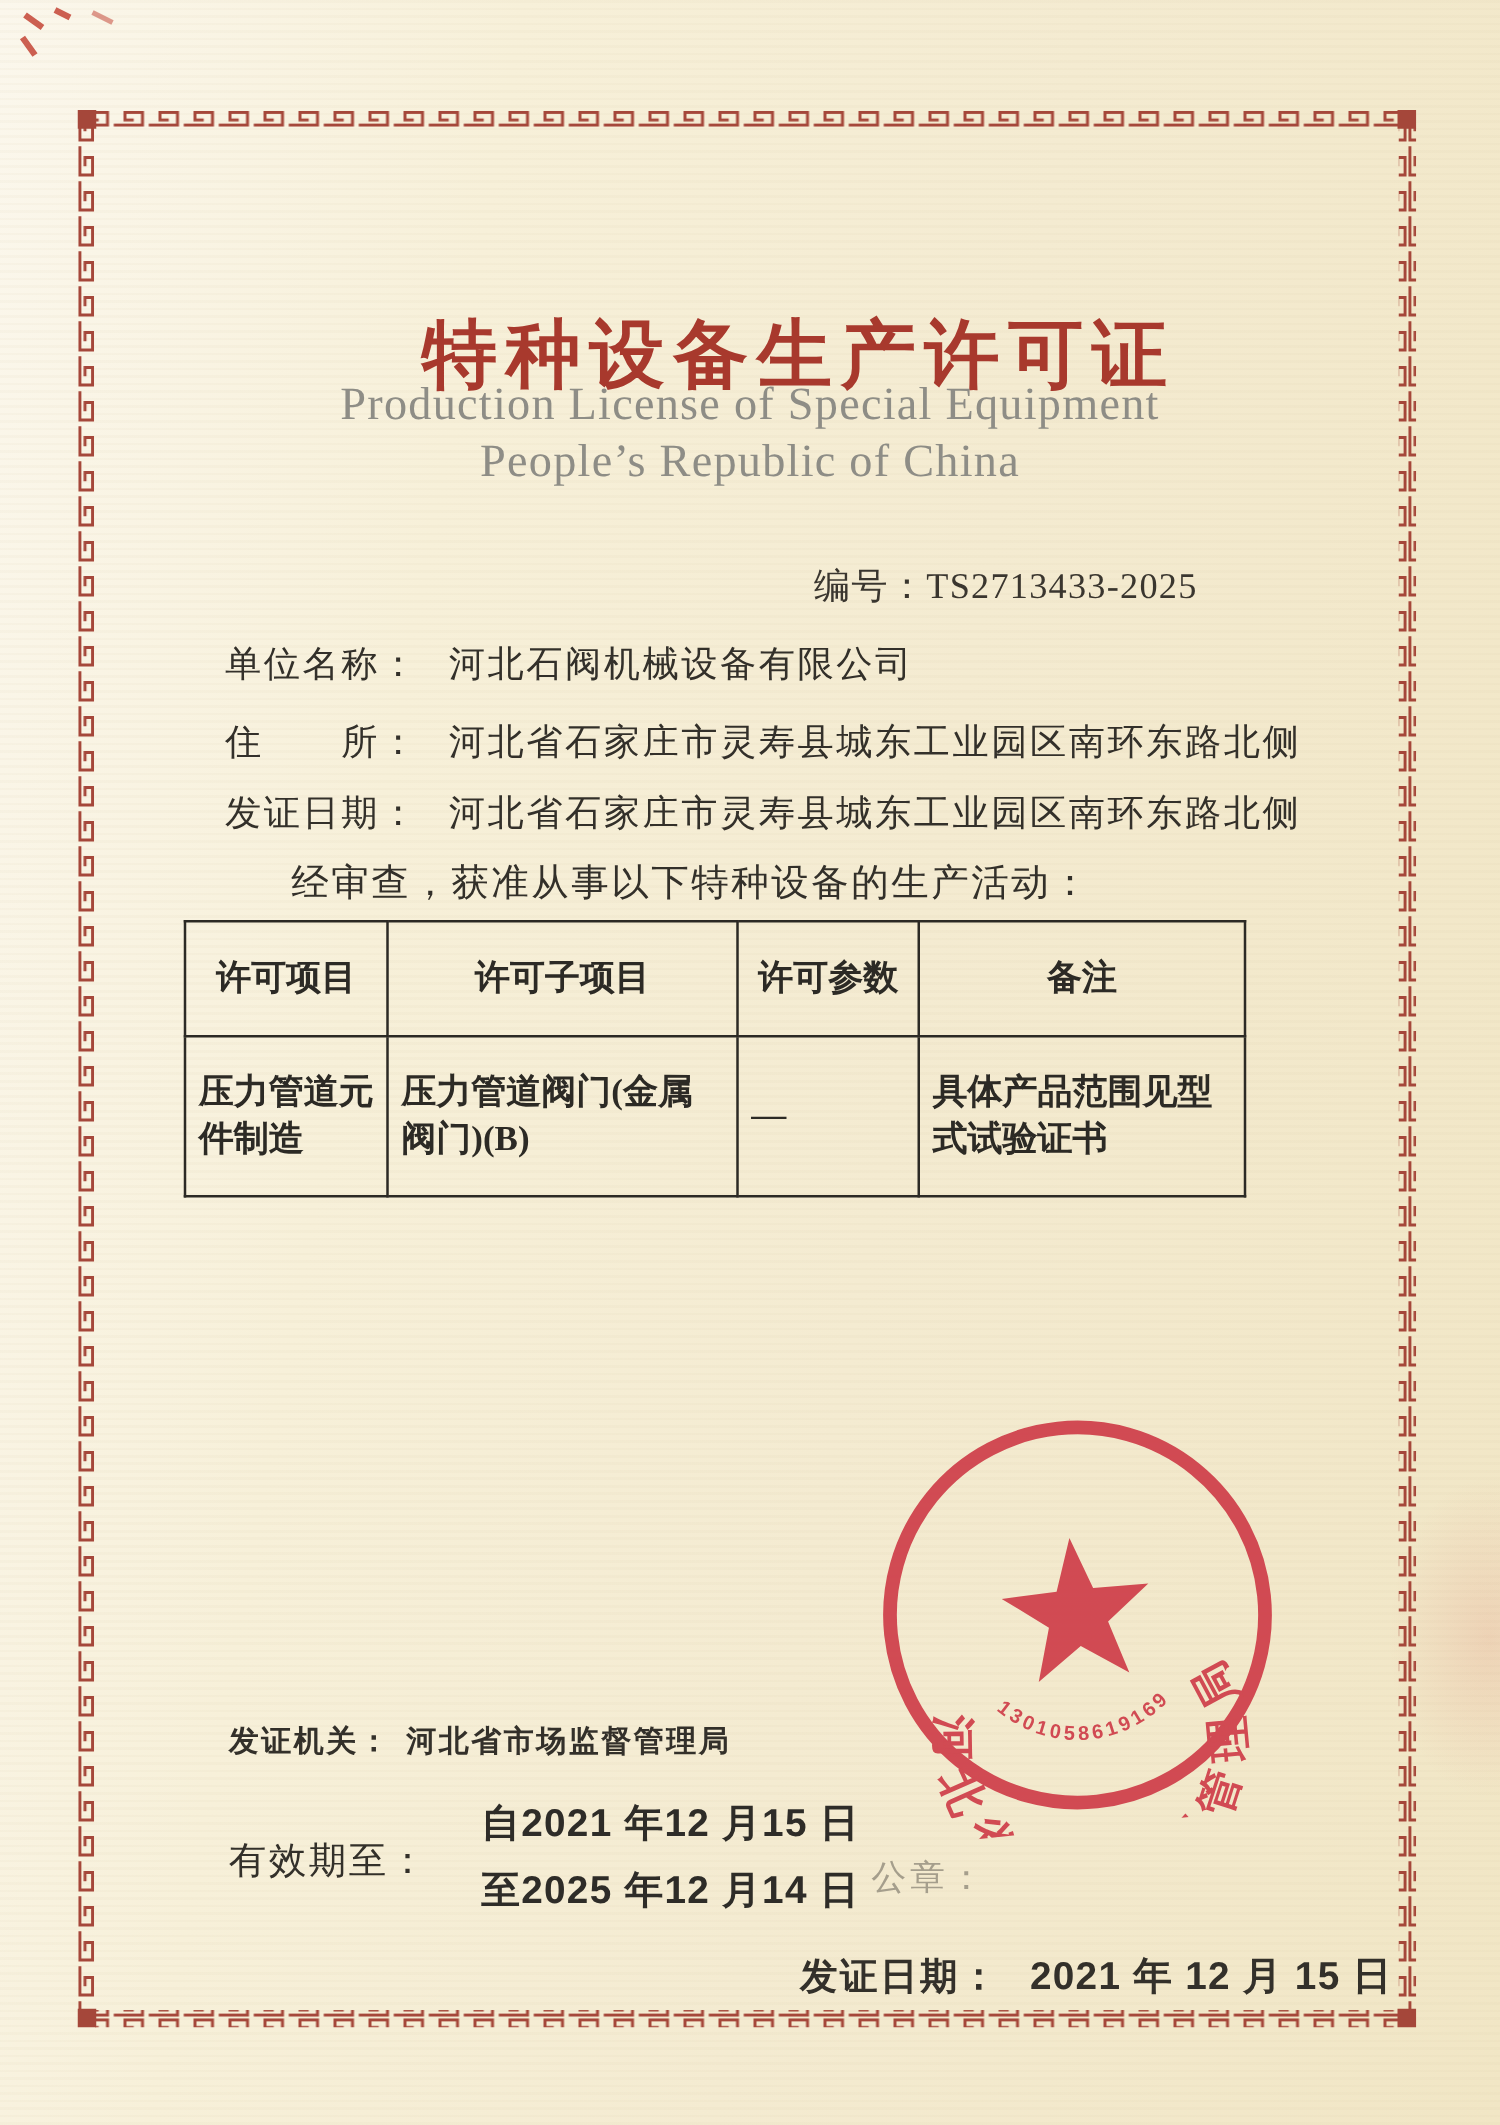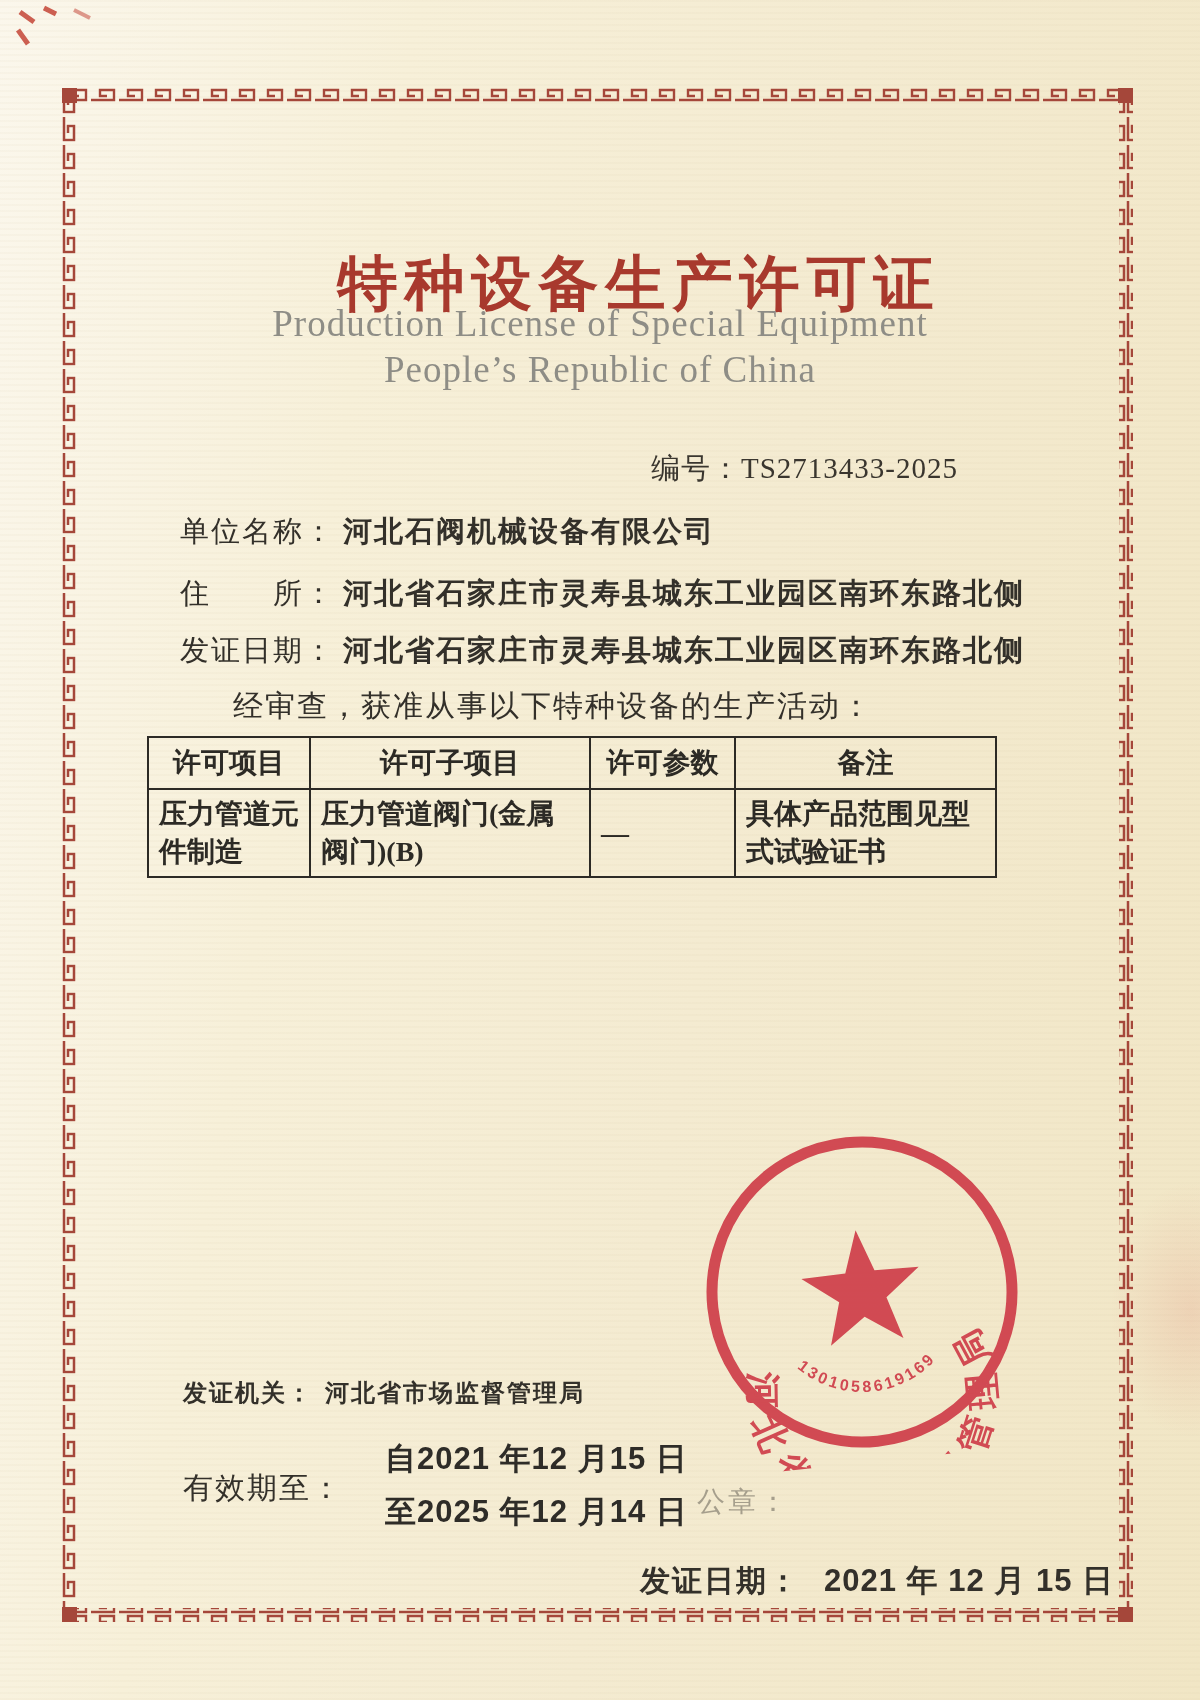--- a/index.html
+++ b/index.html
@@ -24,29 +24,29 @@
   .abs{position:absolute;}
   .title-cn{left:0;width:100%;text-align:center;font-weight:700;color:#a8392d;}
   .title1{top:168px;font-size:60px;letter-spacing:12px;}
   .title2{top:244px;font-size:60px;letter-spacing:7px;padding-left:39px;}
   .title-en{left:0;width:100%;text-align:center;color:#8e8d86;font-size:37px;letter-spacing:1px;}
   .eng1{top:302px;}
   .eng2{top:348px;}
   .license-no{top:449px;left:0;width:958px;text-align:right;font-size:29px;letter-spacing:1px;color:#3a362f;}
   .field{left:180px;font-size:29px;white-space:nowrap;}
   .field .lbl{letter-spacing:2px;}
-  .field .val{margin-left:8px;letter-spacing:2px;font-weight:bold;}
+  .field .val{margin-left:24px;letter-spacing:2px;}
   .f1{top:512px;} .f2{top:574px;} .f3{top:631px;}
   .intro{left:233px;top:686px;font-size:30px;letter-spacing:2px;font-weight:400;}
   table.lic{
     position:absolute;left:147px;top:736px;border-collapse:collapse;table-layout:fixed;width:848px;
     font-size:28px;color:#2c2a25;
   }
   table.lic th,table.lic td{
-    border:2.5px solid #2c2a25;vertical-align:middle;padding:1px 10px;line-height:1.35;
+    border:2.5px solid #2c2a25;vertical-align:middle;padding:21px 10px;line-height:1.35;
     font-weight:600;
   }
   table.lic th{height:48px;}
   table.lic td{height:84px;}
   .issuer{left:183px;top:1377px;font-size:24px;font-weight:600;letter-spacing:2px;}
   .issuer .val{margin-left:12px;}
   .validity{left:183px;top:1432px;display:flex;align-items:flex-start;}
   .validity .lbl{font-size:30px;font-weight:400;letter-spacing:2px;padding-top:36px;}
   .validity .dates{margin-left:42px;font-family:"Liberation Sans","DejaVu Sans",sans-serif;
     font-size:31px;font-weight:600;color:#2e2c28;line-height:1.72;letter-spacing:1px;}

